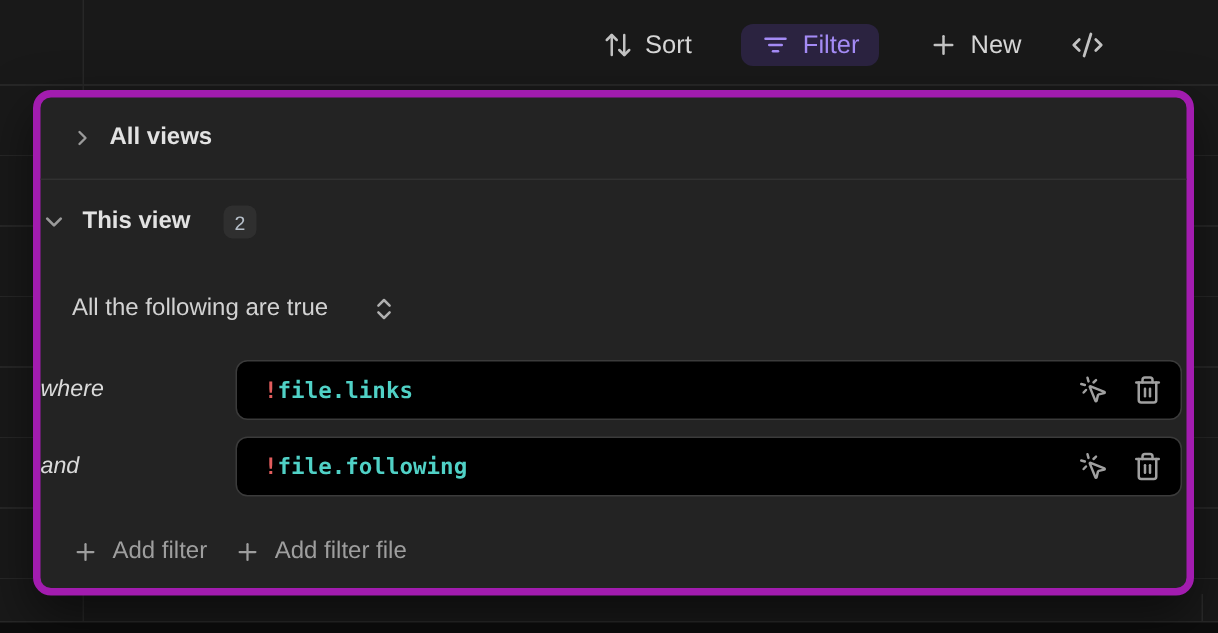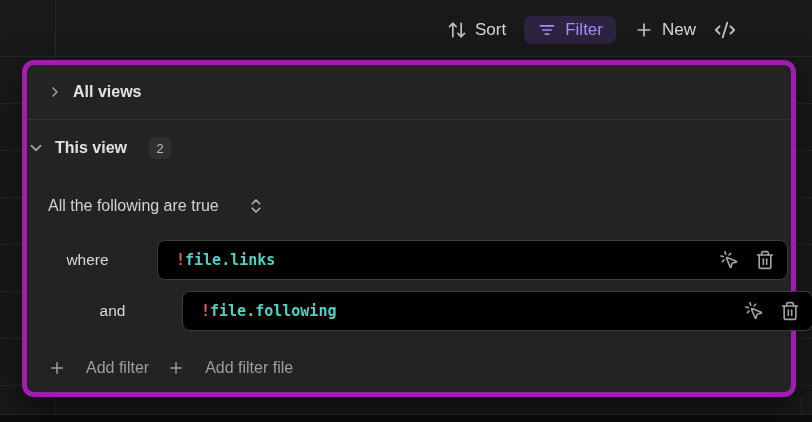--- a/index.html
+++ b/index.html
@@ -20,21 +20,21 @@
     z-index:0;
   }
   .bg-vline { position:absolute; top:0; bottom:0; left:55px; width:1px; background:#272727; z-index:0; }
   .bg-vline2 { position:absolute; top:396px; height:20px; left:801px; width:1px; background:#2a2a2a; z-index:0; }
   .bg-bottom { position:absolute; left:0; right:0; top:414px; height:8px; background:#0d0d0d; border-top:1px solid #282828; z-index:0; }
 
   
   .toolbar {
     position:absolute; top:0; left:0; right:0; height:60px;
     display:flex; align-items:center; justify-content:flex-end;
-    gap:18px; padding-right:76px; z-index:1;
+    gap:33px; padding-right:76px; z-index:1;
     font-size:17px;
   }
   .tool-item { display:flex; align-items:center; gap:8px; color:#d6d6d6; cursor:default; }
   .tool-item svg { color:#c2c2c2; }
   .tool-btn-active {
     background:#2b2340;
     color:#a48bf5;
     border-radius:8px;
     padding:4px 13px;
   }
@@ -67,43 +67,43 @@
     display:flex; align-items:center; justify-content:center;
     font-size:13px; color:#b6bfc9;
   }
 
   .row-conjunction { top:120px; height:42px; padding-left:21px; gap:28px; }
   .conjunction-label { font-size:16px; color:#d2d2d2; }
   .row-conjunction .chev { color:#b0b0b0; }
 
   .filter-row { height:40px; }
   .filter-row.r1 { top:175px; }
-  .filter-row.r2 { top:226px;margin-left:25px; }
+  .filter-row.r2 { top:226px; }
   .join-label {
-    position:absolute; left:0; width:121px; text-align:center;
-    font-size:15.5px; color:#dadada; line-height:40px;
+    position:absolute; left:0; width:121px; text-align:left;
+    font-size:15.5px; color:#dadada; line-height:40px;font-style:italic;
   }
   .expr-box {
     position:absolute; left:130px; width:631px; height:40px;
     background:#000000; border:1px solid #3b3b3b; border-radius:8px;
     display:flex; align-items:center;
     padding:0 12px 0 18px;
   }
   .expr-code {
     flex:1;
     font-family:"DejaVu Sans Mono", monospace;
     font-size:15px; font-weight:600;
     color:#50d1c6;
     white-space:pre;
   }
   .expr-code .op { color:#e25d5d; font-weight:600; }
   .expr-actions { display:flex; align-items:center; gap:16px; color:#a0a0a0; }
 
   .row-footer { top:281px; height:44px; padding-left:21px; gap:18px; }
-  .footer-btn { display:flex; gap:20px; color:#9e9e9e; font-size:16px; cursor:default; }
+  .footer-btn { display:flex; gap:9px; color:#9e9e9e; font-size:16px; cursor:default; }
   .footer-btn svg { color:#9e9e9e; }
 </style>
 </head>
 <body>
 
 <div class="bg-table"></div>
 <div class="bg-vline"></div>
 <div class="bg-vline2"></div>
 <div class="bg-bottom"></div>
 

